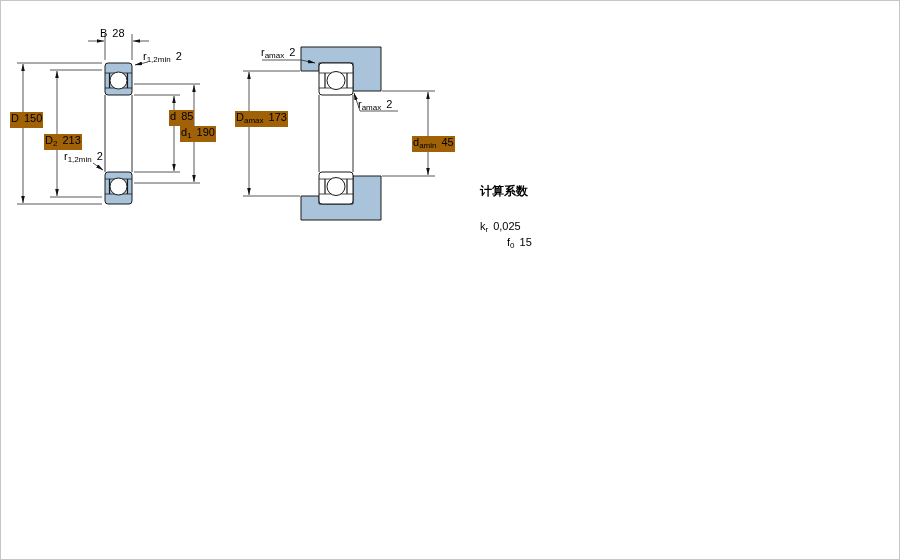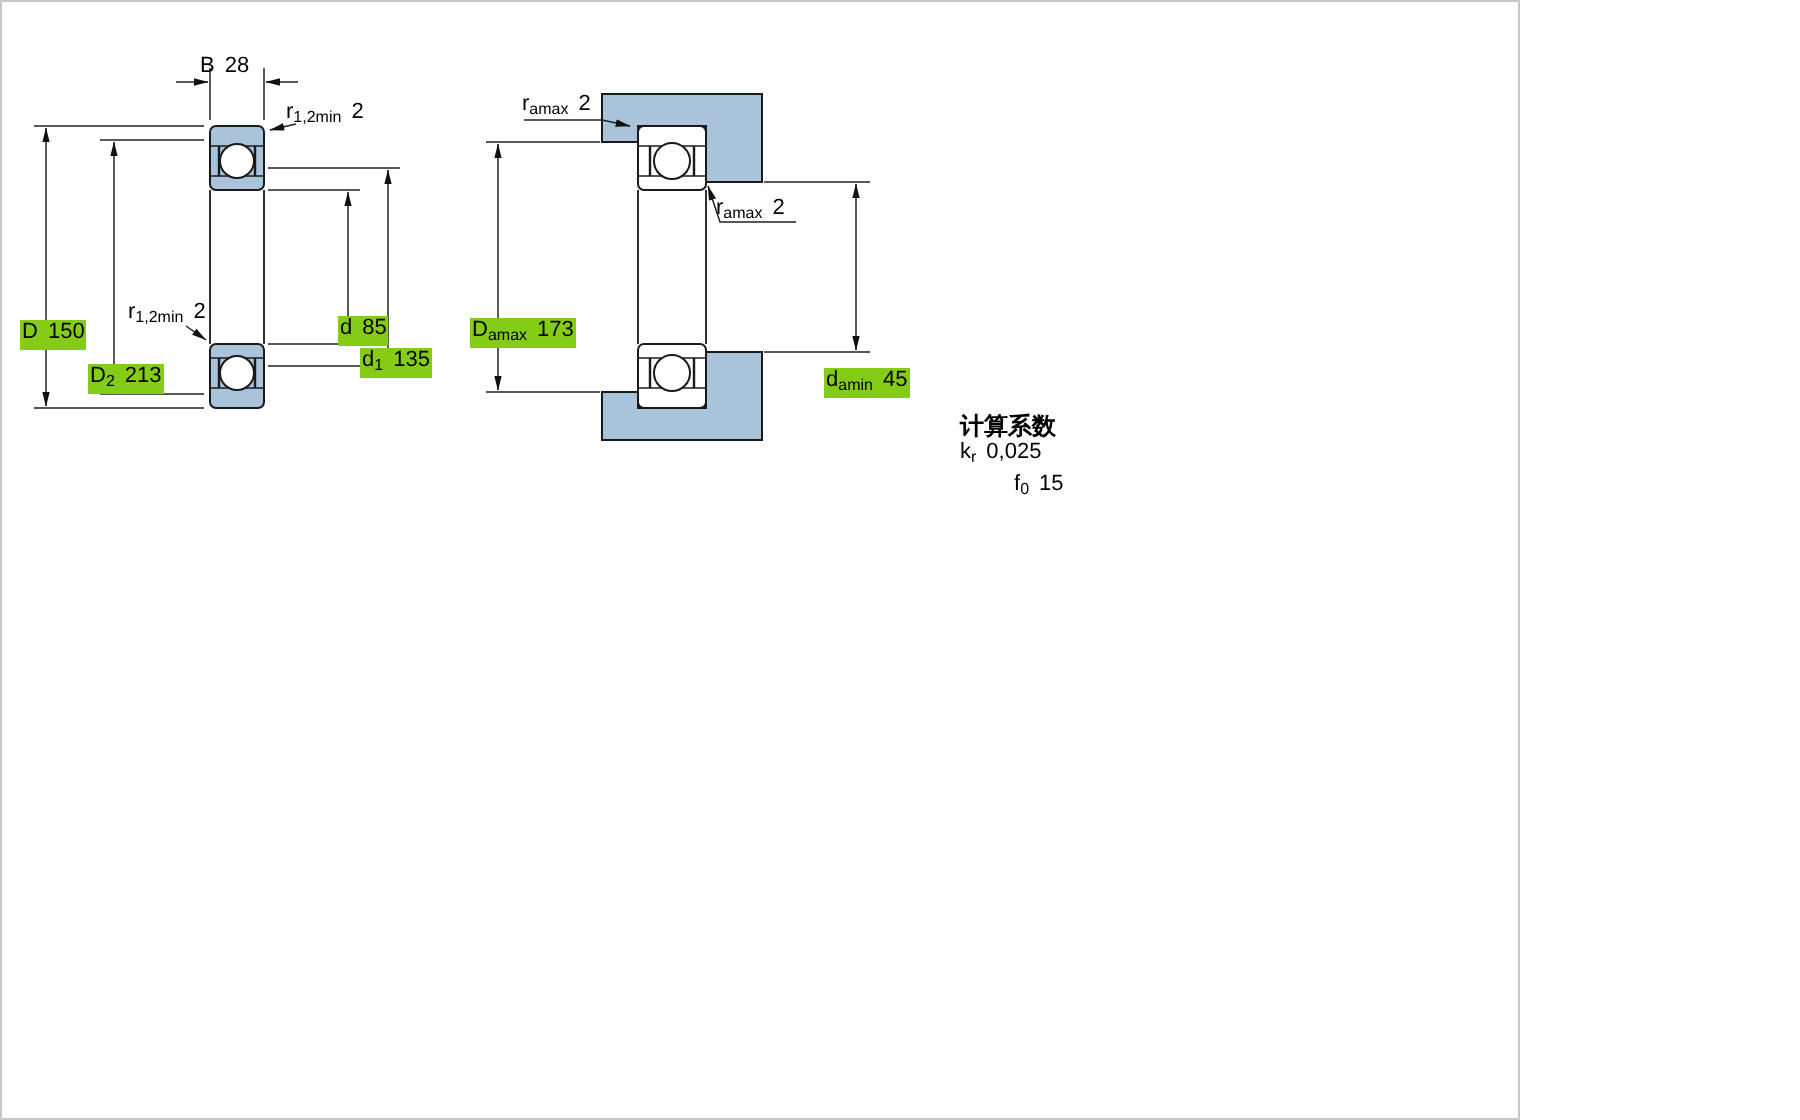--- a/index.html
+++ b/index.html
@@ -1,35 +1,35 @@
 <!DOCTYPE html>
 <html><head>
 <meta charset="utf-8">
 <style>
   html,body{margin:0;padding:0;background:#ffffff;}
   #page{
     position:relative;
-    width:760px;height:560px;
+    width:900px;height:560px;
     box-sizing:border-box;
     border:1px solid #c6c6c6;
     background:#ffffff;
     font-family:"Liberation Sans","DejaVu Sans",sans-serif;
     overflow:hidden;
   }
   #drawing-svg{position:absolute;left:0;top:0;}
   .dim-label{
     position:absolute;
     font-size:11px;
     color:#000;
     white-space:nowrap;
     line-height:12px;
   }
   .dim-label .sub{font-size:8px;vertical-align:-2px;}
   .dim-label .val{margin-left:5px;}
-  .on-line{background:#84cc16;padding:0 1px;margin-top:48px;}
+  .on-line{background:#a16207;padding:0 1px;}
   .calc-title{
     position:absolute;
     font-size:12px;
     font-weight:bold;
     color:#000;
     white-space:nowrap;
   }
   .calc-row{
     position:absolute;
     font-size:11px;
@@ -165,21 +165,21 @@
 
   <div class="dim-label on-line" style="left:43px;top:133px">
     <span>D</span><span class="sub">2</span><span class="val">213</span>
   </div>
 
   <div class="dim-label on-line" style="left:168px;top:109px">
     <span>d</span><span class="sub"></span><span class="val">85</span>
   </div>
 
   <div class="dim-label on-line" style="left:179px;top:125px">
-    <span>d</span><span class="sub">1</span><span class="val">135</span>
+    <span>d</span><span class="sub">1</span><span class="val">190</span>
   </div>
 
   <div class="dim-label" style="left:63px;top:149px">
     <span>r</span><span class="sub">1,2min</span><span class="val">2</span>
   </div>
 
   <div class="dim-label" style="left:260px;top:45px">
     <span>r</span><span class="sub">amax</span><span class="val">2</span>
   </div>
 
@@ -188,21 +188,21 @@
   </div>
 
   <div class="dim-label" style="left:357px;top:97px">
     <span>r</span><span class="sub">amax</span><span class="val">2</span>
   </div>
 
   <div class="dim-label on-line" style="left:411px;top:135px">
     <span>d</span><span class="sub">amin</span><span class="val">45</span>
   </div>
 
-  <div class="calc-title" style="left:479px;top:204px">计算系数</div>
+  <div class="calc-title" style="left:479px;top:182px">计算系数</div>
 
   <div class="calc-row" style="left:479px;top:219px">
     <span>k</span><span class="sub">r</span><span class="val">0,025</span>
   </div>
 
   <div class="calc-row" style="left:506px;top:235px">
     <span>f</span><span class="sub">0</span><span class="val">15</span>
   </div>
 
 </div>

